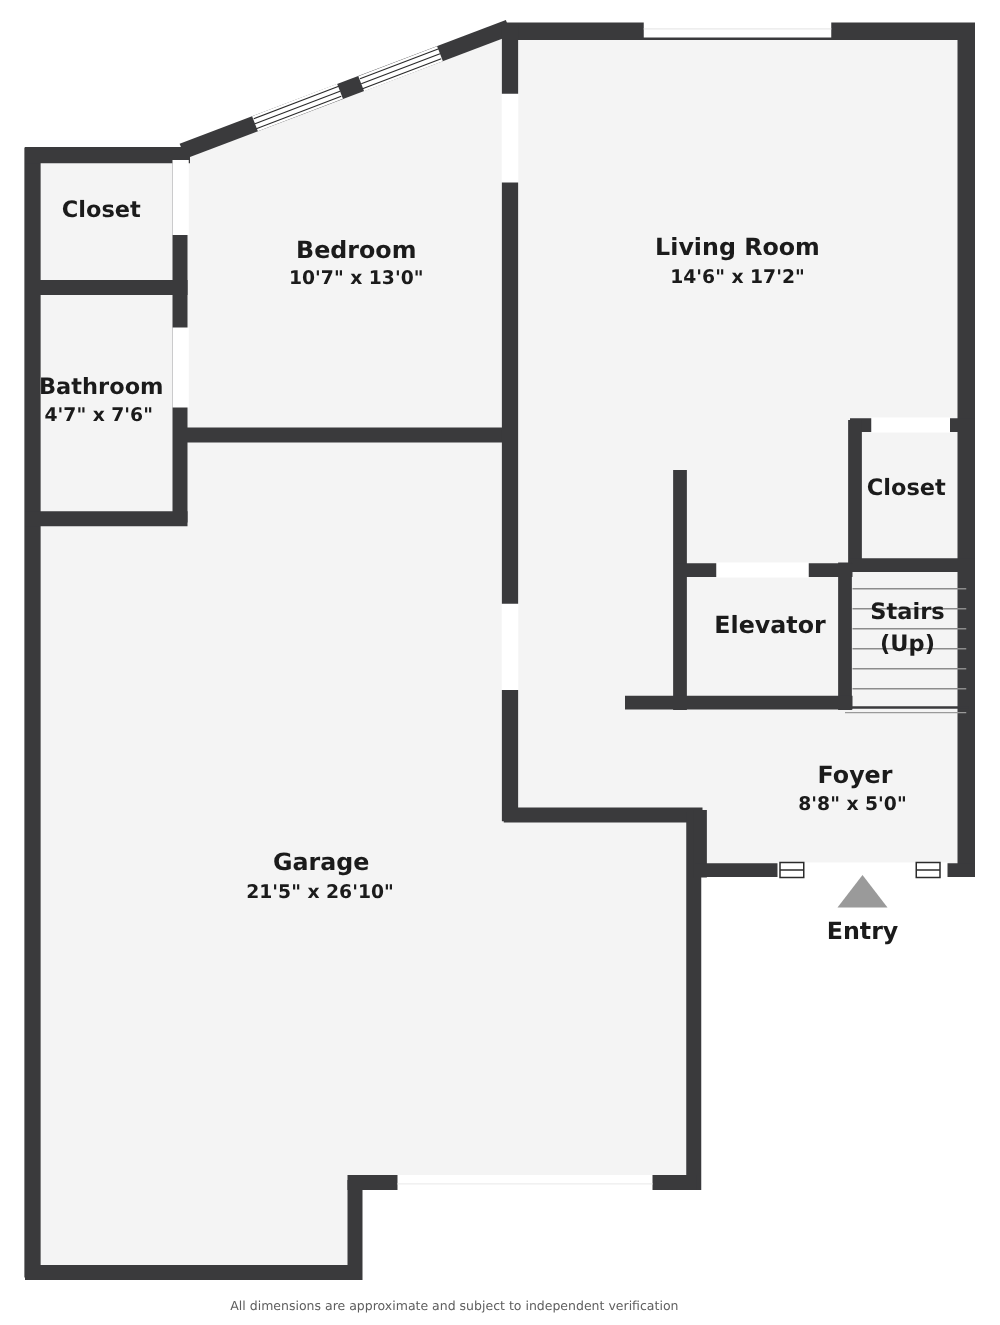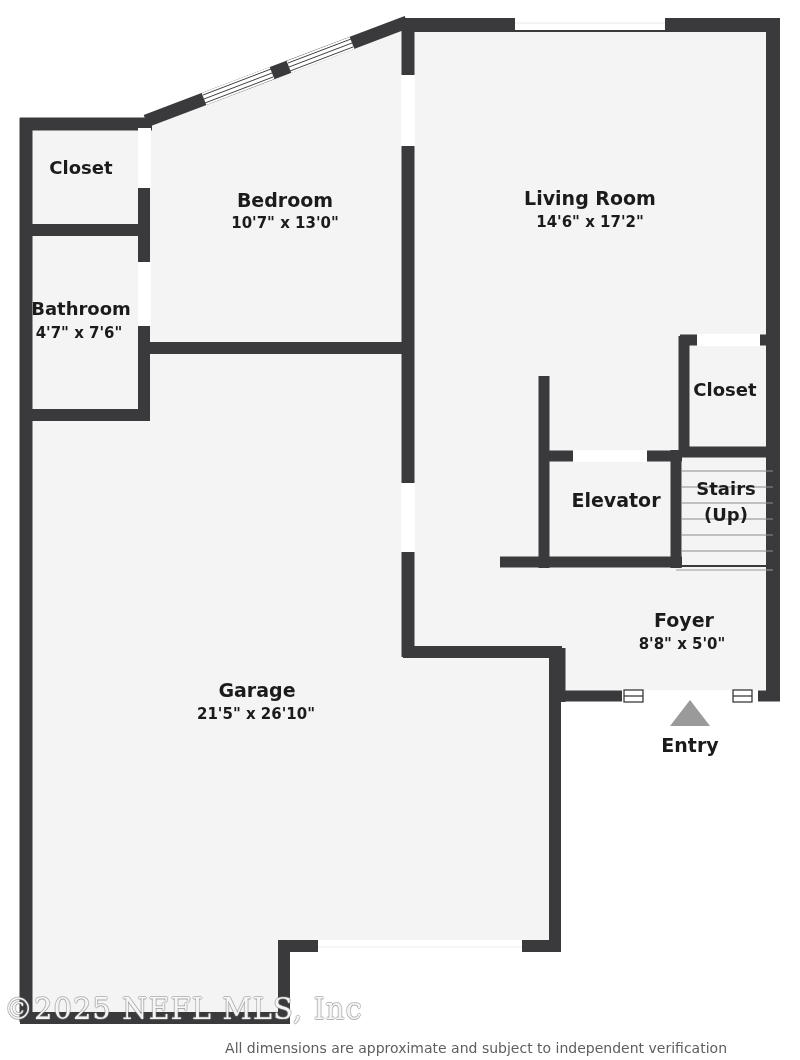--- a/index.html
+++ b/index.html
@@ -66,23 +66,23 @@
        0 -1px 0 rgba(120,120,120,0.45);
     white-space: nowrap;
     pointer-events: none;
     mix-blend-mode: normal;
   }
   .disclaimer {
     position: absolute;
     left: 0;
     top: 1040px;
     width: 727px;
-    text-align: right;
-    font-family: "DejaVu Sans", "Liberation Sans", sans-serif;
-    font-size: 14px;
+    text-align: center;
+    font-family: "DejaVu Sans", "Liberation Sans", sans-serif;
+    font-size: 10px;
     color: #5e5e5e;
   }
 </style>
 </head>
 <body>
 
 <div id="plan-root">
 
   <svg class="plan-svg" viewBox="0 0 800 1060">
 
@@ -226,16 +226,15 @@
       <text class="room-name label-lg" x="684" y="621">Foyer</text>
       <text class="room-dims dims-lg" x="682" y="644">8'8" x 5'0"</text>
 
       <text class="room-name label-lg" x="257" y="691">Garage</text>
       <text class="room-dims dims-lg" x="256" y="714">21'5" x 26'10"</text>
 
       <text class="room-name label-lg" x="690" y="746">Entry</text>
     </g>
   </svg>
 
-  <div class="watermark">©2025 NEFL MLS, Inc</div>
 
   <div class="disclaimer">All dimensions are approximate and subject to independent verification</div>
 </div>
 
 </body></html>

